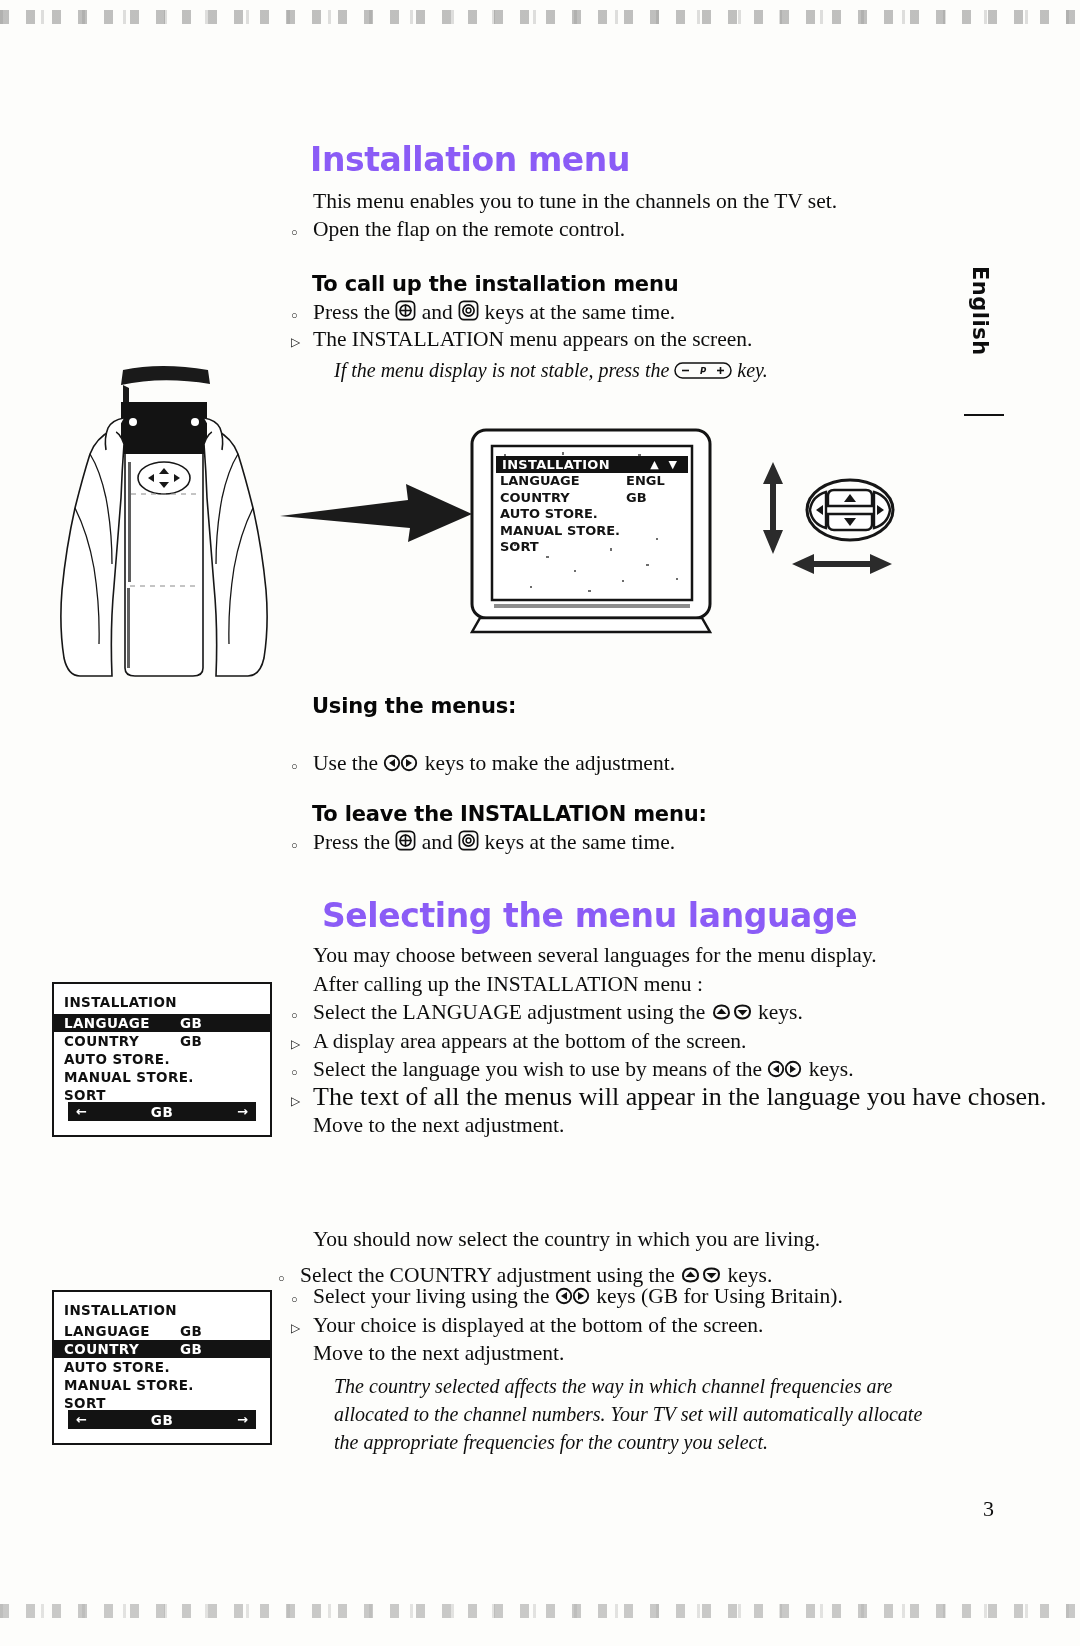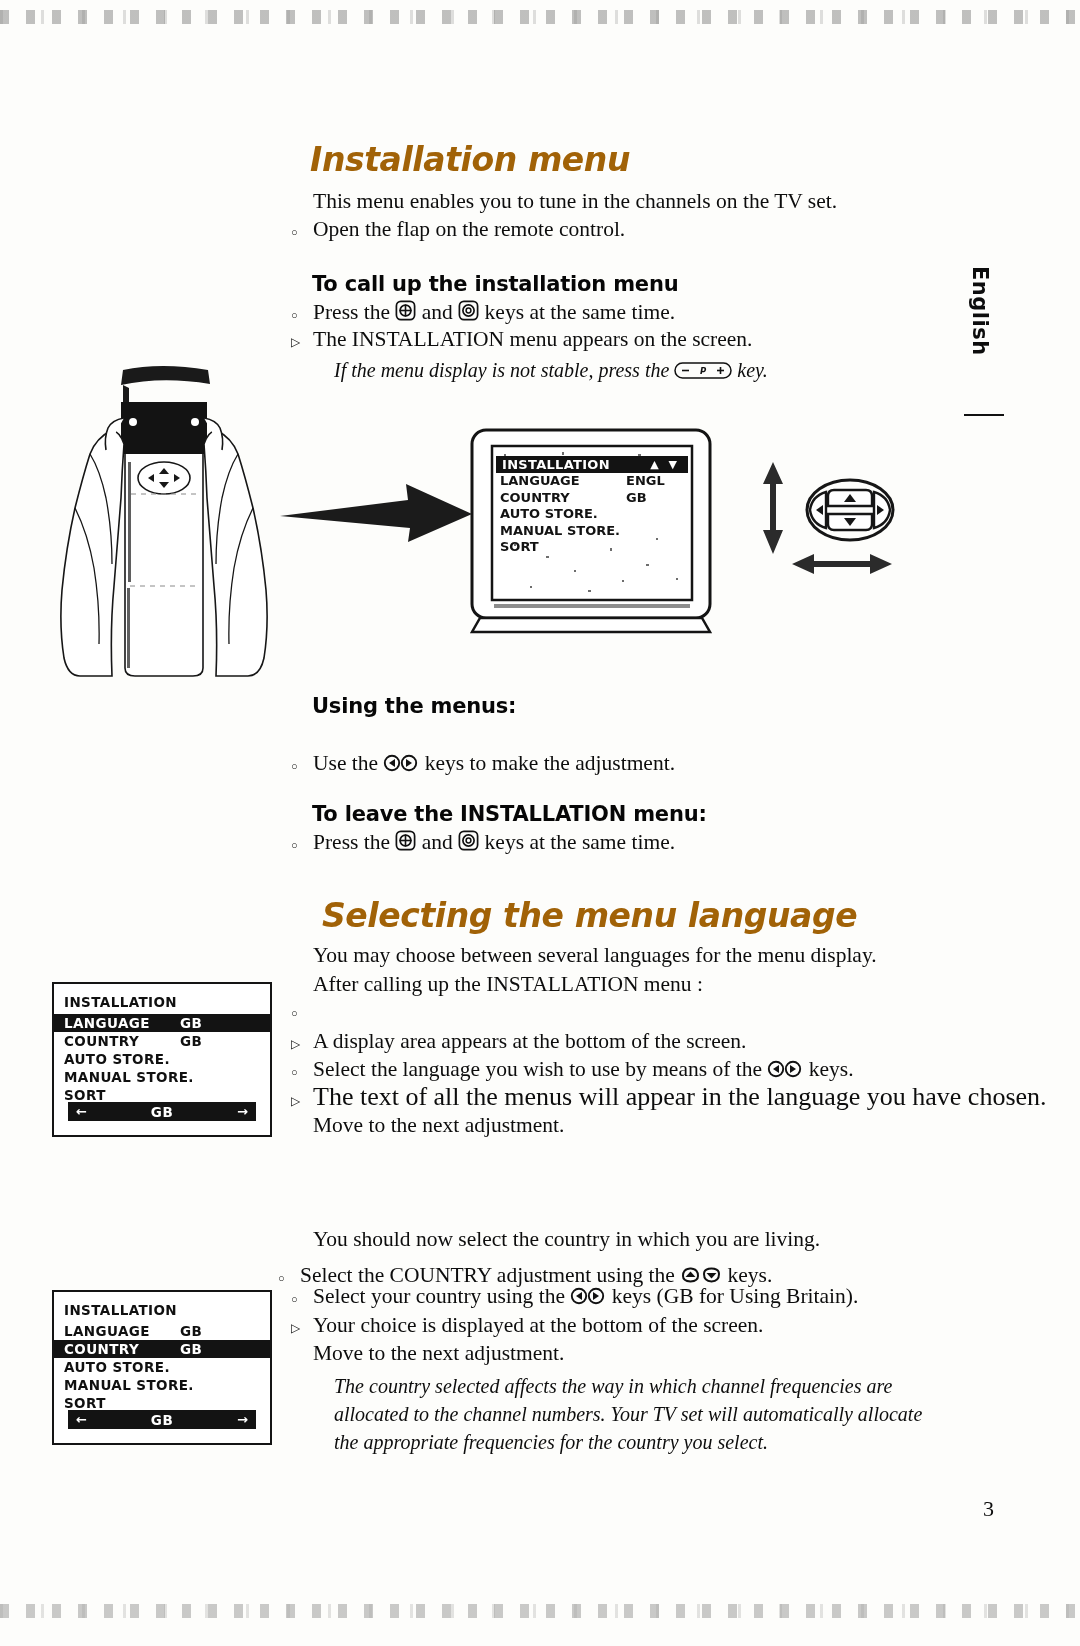--- a/index.html
+++ b/index.html
@@ -29,22 +29,21 @@
   }
   .scan-edge.top { top:10px; }
   .scan-edge.bottom { top:1604px; opacity:.42; }
 
   
   .h1 {
     font-family:"DejaVu Sans", sans-serif;
     font-weight:bold;
     font-size:33px;
     letter-spacing:-0.4px;
-    color:#a16207;
-    font-style:italic;
+    color:#8b5cf6;
   }
   .h2 {
     font-family:"DejaVu Sans", sans-serif;
     font-weight:bold;
     font-size:21px;
     letter-spacing:-0.2px;
     color:#070707;
   }
   .body-line {
     font-size:21.5px;
@@ -378,20 +377,32 @@
     </span>
   </div>
 
   <div style="position:absolute;left:322px;top:896px;" class="h1">Selecting the menu language</div>
 
   <div style="position:absolute;left:313px;top:940px;" class="body-line">You may choose between several languages for the menu display.</div>
   <div style="position:absolute;left:313px;top:969px;" class="body-line">After calling up the INSTALLATION menu :</div>
 
   <div style="position:absolute;left:291px;top:997px;" class="bullet-row">
     <span class="bullet b-o"></span>
+    <span class="body-line">
+      <span>Select the LANGUAGE adjustment using the</span>
+      <span class="key">
+        <svg width="42" height="18" viewBox="0 0 42 18">
+          <path d="M3,10 Q3,3 10,2.5 L11,2.5 Q18,3 18,10 Q18,15 10.5,15.5 Q3,15 3,10 Z" fill="none" stroke="#111" stroke-width="2"></path>
+          <polygon points="10.5,5.5 5.5,11 15.5,11" fill="#111"></polygon>
+          <path d="M24,8 Q24,2.5 31.5,2.5 Q39,2.5 39,8 Q39,15 31.5,15.5 Q24,15 24,8 Z" fill="none" stroke="#111" stroke-width="2"></path>
+          <polygon points="31.5,12.5 26.5,7 36.5,7" fill="#111"></polygon>
+        </svg>
+      </span>
+      <span>keys.</span>
+    </span>
   </div>
 
   <div style="position:absolute;left:291px;top:1026px;" class="bullet-row">
     <span class="bullet b-tri"></span>
     <span class="body-line">A display area appears at the bottom of the screen.</span>
   </div>
 
   <div style="position:absolute;left:291px;top:1054px;" class="bullet-row">
     <span class="bullet b-o"></span>
     <span class="body-line">
@@ -460,21 +471,21 @@
           <polygon points="31.5,12.5 26.5,7 36.5,7" fill="#111"></polygon>
         </svg>
       </span>
       <span>keys.</span>
     </span>
   </div>
 
   <div style="position:absolute;left:291px;top:1281px;" class="bullet-row">
     <span class="bullet b-o"></span>
     <span class="body-line">
-      <span>Select your country using the</span>
+      <span>Select your living using the</span>
       <span class="key">
         <svg width="36" height="18" viewBox="0 0 36 18">
           <circle cx="9" cy="9" r="7.2" fill="none" stroke="#111" stroke-width="1.9"></circle>
           <polygon points="6,9 12,5 12,13" fill="#111"></polygon>
           <circle cx="26" cy="9" r="7.2" fill="none" stroke="#111" stroke-width="1.9"></circle>
           <polygon points="29,9 23,5 23,13" fill="#111"></polygon>
         </svg>
       </span>
       <span>keys (GB for Using Britain).</span>
     </span>

